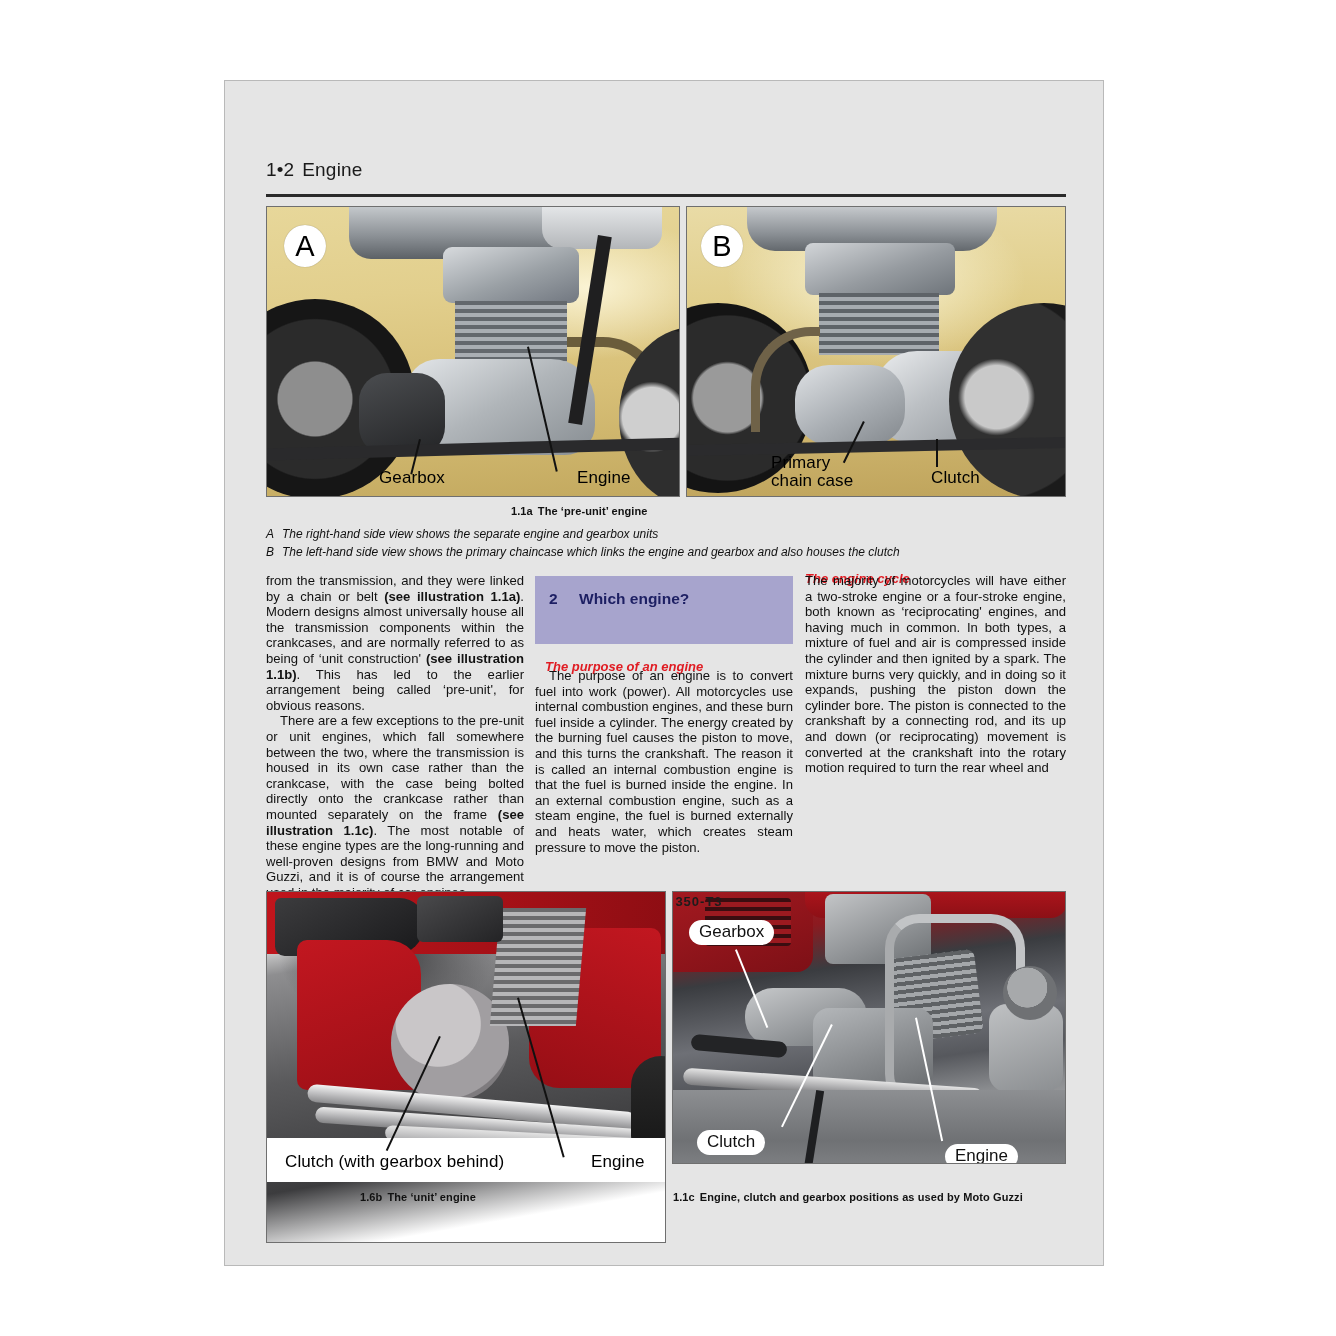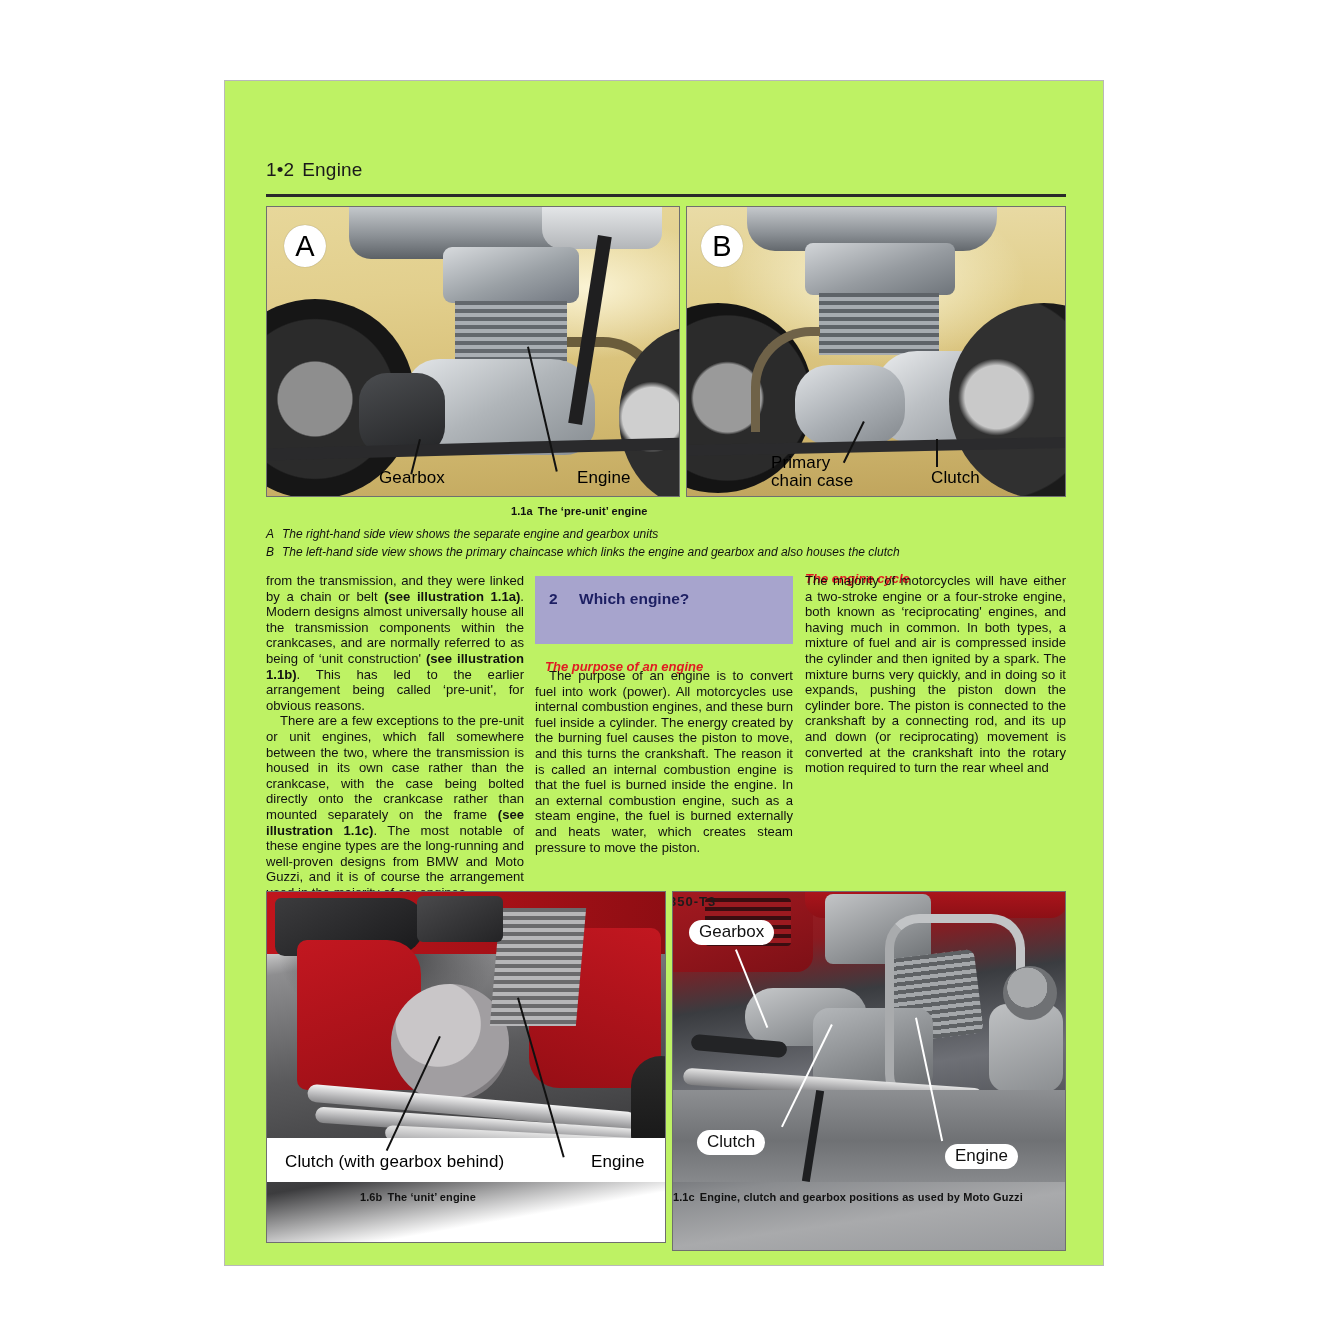--- a/index.html
+++ b/index.html
@@ -14,21 +14,21 @@
     -webkit-font-smoothing: antialiased;
   }
 
   
   .page-sheet {
     position: absolute;
     left: 224px;
     top: 80px;
     width: 880px;
     height: 1186px;
-    background: #bef264;
+    background: #e5e5e5;
     border: 1px solid #b9b9b9;
     box-sizing: border-box;
   }
 
   
   .page-header {
     position: absolute;
     left: 41px;
     top: 78px;
     font-size: 19px;
@@ -220,21 +220,21 @@
   .fig-row-bottom {
     position: absolute;
     left: 41px;
     top: 810px;
     width: 800px;
     height: 290px;
     display: flex;
     gap: 6px;
   }
   .photo-c { width: 400px; height: 352px; }
-  .photo-d { width: 394px; height: 360px; }
+  .photo-d { width: 394px; height: 273px; text-align: center; }
 </style>
 </head>
 <body>
 
 <div class="page-sheet">
 
   <div class="page-header">
     <span>1</span><span class="sep">•</span><span>2</span><span class="hdr-title">Engine</span>
   </div>
   <div class="header-rule"></div>

